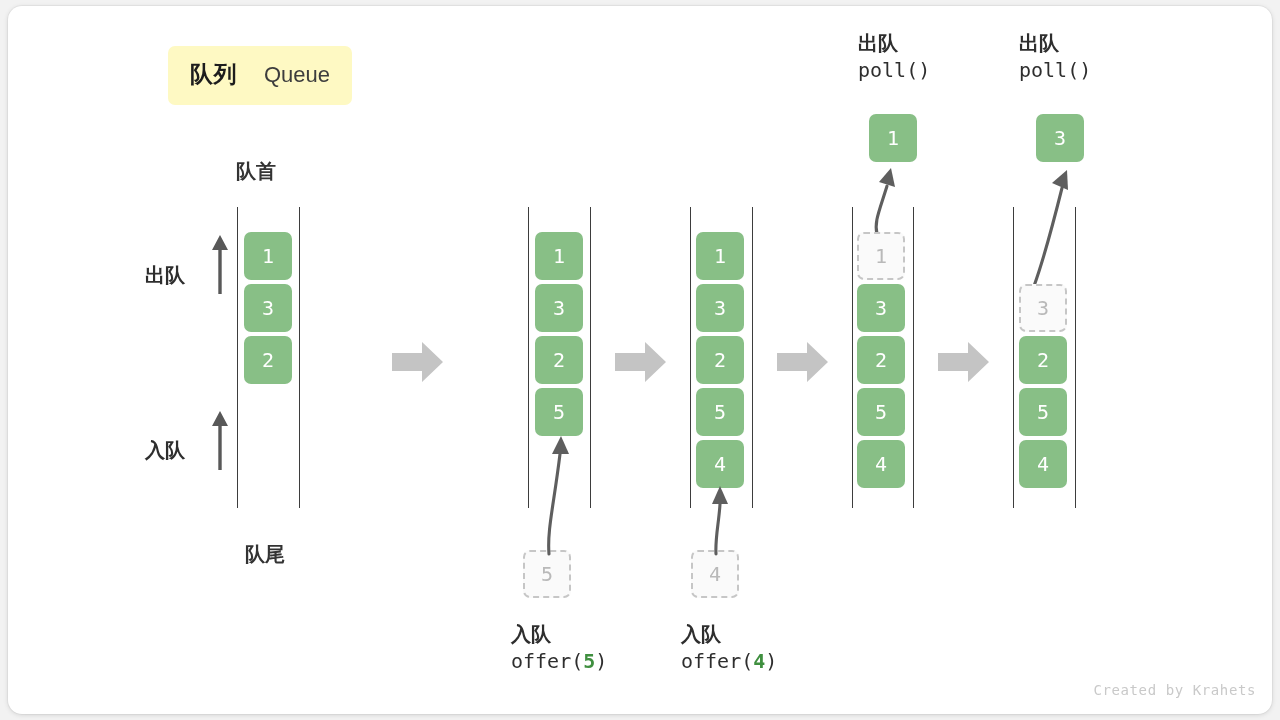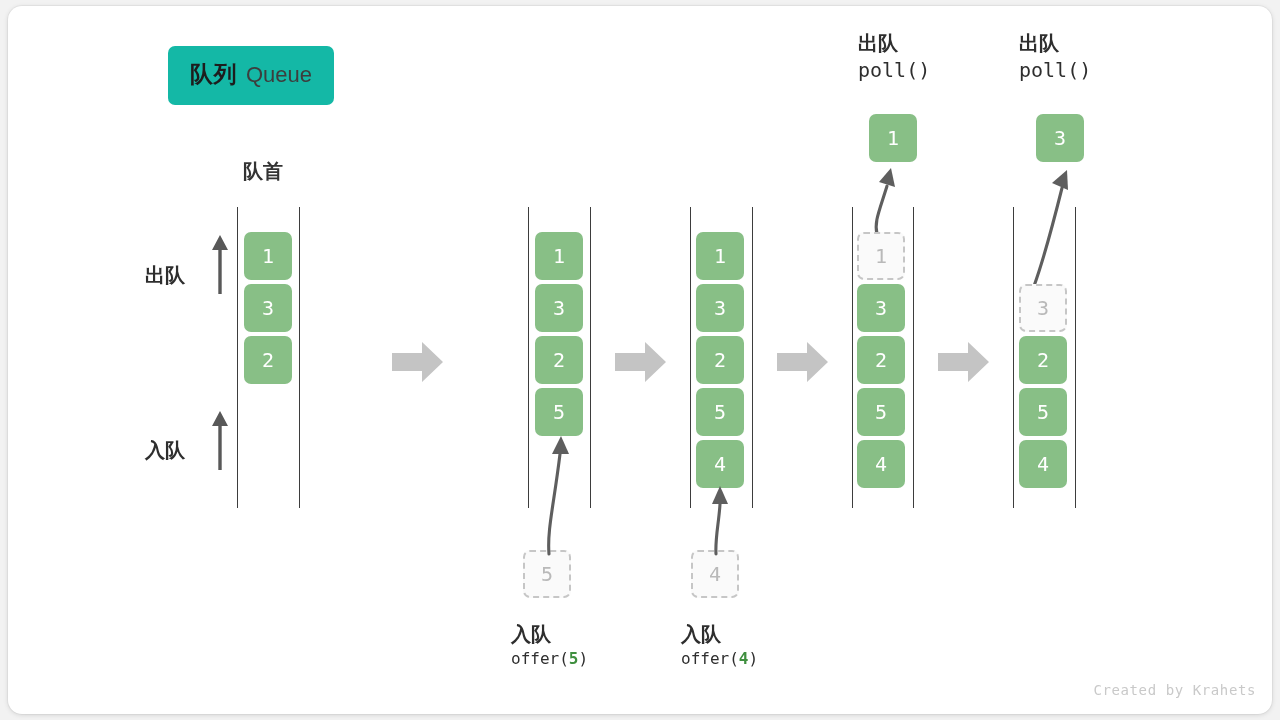--- a/index.html
+++ b/index.html
@@ -12,34 +12,34 @@
   #card{
     position:absolute;left:8px;top:6px;width:1264px;height:708px;
     background:#ffffff;border-radius:14px;
     box-shadow:0 1px 5px rgba(0,0,0,0.13),0 0 0 1px rgba(0,0,0,0.035);
   }
   #stage{position:absolute;left:0;top:0;width:1280px;height:720px;}
 
   
   #title-chip{
     position:absolute;left:168px;top:46px;
-    background:#14b8a6;border-radius:7px;
+    background:#fef9c3;border-radius:7px;
     padding:13px 22px 15px 22px;
     white-space:nowrap;
-    display:flex;align-items:baseline;gap:9px;
+    display:flex;align-items:baseline;gap:27px;
   }
   #title-chip .cn{font-size:23px;font-weight:bold;color:#1d1d1d;letter-spacing:.5px;}
   #title-chip .en{font-family:Liberation Sans, sans-serif;font-size:22px;color:#3d3d3d;}
 
   
   .head-label{
     position:absolute;font-size:20px;font-weight:bold;color:#333;
     white-space:nowrap;text-align:center;
   }
-  #head-front{left:193px;top:158px;width:140px;}
+  #head-front{left:186px;top:158px;width:140px;}
   #head-rear{left:195px;top:541px;width:140px;}
 
   
   .side-label{
     position:absolute;font-size:20px;font-weight:bold;color:#2e2e2e;
     white-space:nowrap;
   }
   #side-dequeue{left:145px;top:262px;}
   #side-enqueue{left:145px;top:437px;}
   .up-arrow{position:absolute;}
@@ -68,21 +68,21 @@
 
   
   .caption{
     position:absolute;white-space:nowrap;line-height:1.34;
   }
   .caption .cn{
     display:block;font-size:20px;font-weight:bold;color:#2e2e2e;
   }
   .caption .code{
     display:block;font-family:"DejaVu Sans Mono","Liberation Mono",monospace;
-    font-size:16px;color:#2e2e2e;
+    font-size:20px;color:#2e2e2e;
   }
   .caption .code .num{color:#3f8f3f;font-weight:bold;}
 
   
   .top-caption{
     position:absolute;white-space:nowrap;line-height:1.34;text-align:left;
   }
   .top-caption .cn{display:block;font-size:20px;font-weight:bold;color:#2e2e2e;}
   .top-caption .code{
     display:block;font-family:"DejaVu Sans Mono","Liberation Mono",monospace;
@@ -103,20 +103,21 @@
 <div id="card"></div>
 
 <div id="stage">
 
   <div id="title-chip">
     <span class="cn">队列</span>
     <span class="en">Queue</span>
   </div>
 
   <div class="head-label" id="head-front">队首</div>
+  <div class="head-label" id="head-rear">队尾</div>
 
   <div class="side-label" id="side-dequeue">出队</div>
   <div class="side-label" id="side-enqueue">入队</div>
 
   <svg class="up-arrow" style="left:205px;top:234px;" width="30" height="62" viewBox="0 0 30 62">
     <line x1="15" y1="60" x2="15" y2="13" stroke="#585858" stroke-width="3.4"></line>
     <polygon points="15,1 23,16 7,16" fill="#585858"></polygon>
   </svg>
   <svg class="up-arrow" style="left:205px;top:410px;" width="30" height="62" viewBox="0 0 30 62">
     <line x1="15" y1="60" x2="15" y2="13" stroke="#585858" stroke-width="3.4"></line>

